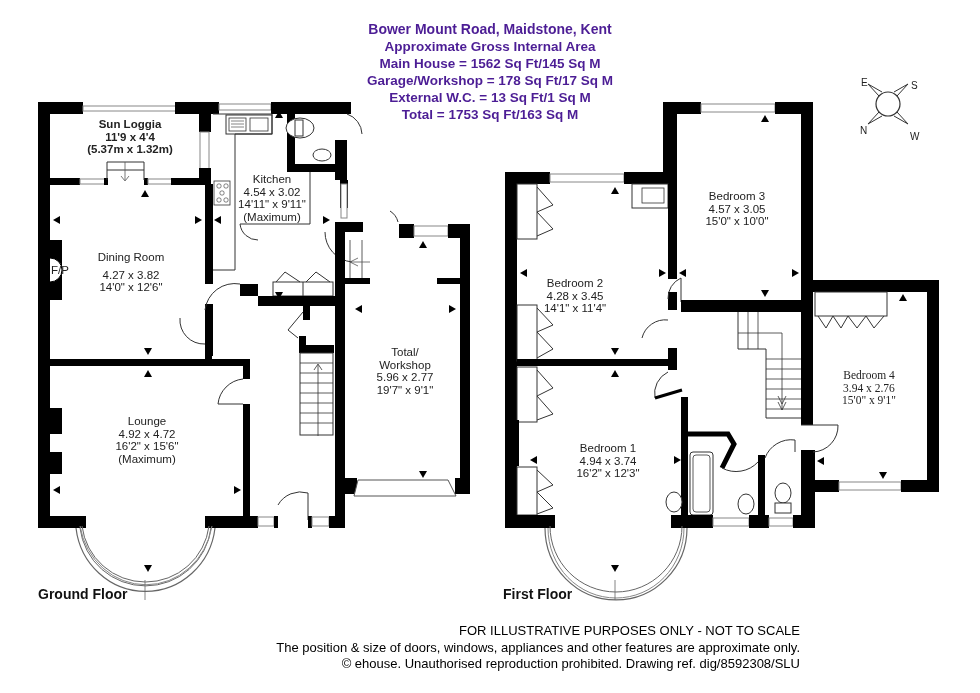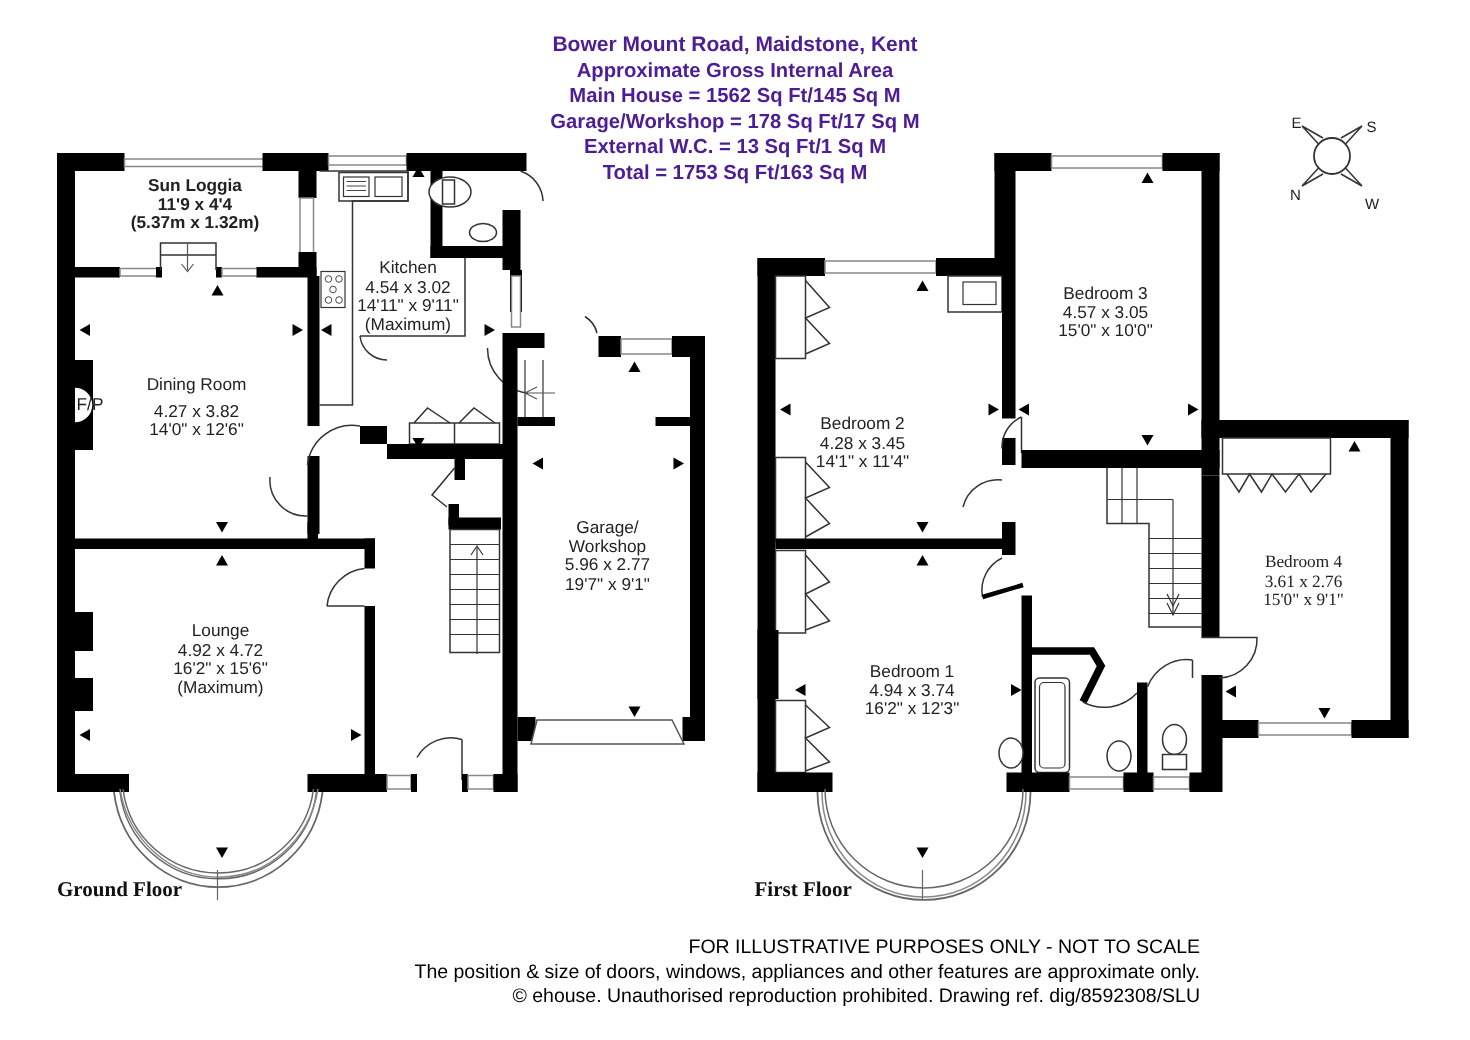--- a/index.html
+++ b/index.html
@@ -1,19 +1,19 @@
 <!DOCTYPE html>
 <html><head>
 <meta charset="utf-8">
 <style>
   html, body { margin: 0; padding: 0; background: #ffffff; }
   body { width: 980px; height: 693px; position: relative; overflow: hidden; font-family: "Liberation Sans", sans-serif; color: #111; }
   #plan { position: absolute; left: 0; top: 0; width: 980px; height: 693px; }
   .hdr { position: absolute; left: 330px; width: 320px; text-align: center; font-weight: bold; font-size: 13.5px; line-height: 17px; color: #4c1d95; }
-  .floor-label { position: absolute; font-weight: bold; font-size: 14px; color: #111; font-family: Liberation Serif, serif; }
+  .floor-label { position: absolute; font-weight: bold; font-size: 14px; color: #111; }
   .footer { position: absolute; left: 180px; width: 620px; text-align: right; font-size: 13px; line-height: 16px; color: #000000; }
   .room-label { position: absolute; text-align: center; font-size: 11.5px; line-height: 12.5px; color: #222; white-space: nowrap; transform: translateX(-50%); }
   .room-label span { display: block; }
   .compass-letter { position: absolute; font-size: 10px; color: #222; }
 </style>
 </head>
 <body>
 
 <svg id="plan" viewBox="0 0 980 693" xmlns="http://www.w3.org/2000/svg">
   <defs>
@@ -326,21 +326,21 @@
   <span>14'0" x 12'6"</span>
 </div>
 <div class="room-label" style="left:60px;top:264px;">F/P</div>
 <div class="room-label" style="left:147px;top:415px;">
   <span>Lounge</span>
   <span>4.92 x 4.72</span>
   <span>16'2" x 15'6"</span>
   <span>(Maximum)</span>
 </div>
 <div class="room-label" style="left:405px;top:346px;">
-  <span>Garage/</span>
+  <span>Total/</span>
   <span>Workshop</span>
   <span>5.96 x 2.77</span>
   <span>19'7" x 9'1"</span>
 </div>
 
 <div class="room-label" style="left:575px;top:257px;margin-top:20px;">
   <span>Bedroom 2</span>
   <span>4.28 x 3.45</span>
   <span>14'1" x 11'4"</span>
 </div>
@@ -349,21 +349,21 @@
   <span>4.57 x 3.05</span>
   <span>15'0" x 10'0"</span>
 </div>
 <div class="room-label" style="left:608px;top:442px;">
   <span>Bedroom 1</span>
   <span>4.94 x 3.74</span>
   <span>16'2" x 12'3"</span>
 </div>
 <div class="room-label" style="left:869px;top:369px;font-family:Liberation Serif, serif;">
   <span>Bedroom 4</span>
-  <span>3.61 x 2.76</span>
+  <span>3.94 x 2.76</span>
   <span>15'0" x 9'1"</span>
 </div>
 
 <div class="floor-label" style="left:38px;top:586px;">Ground Floor</div>
 <div class="floor-label" style="left:503px;top:586px;">First Floor</div>
 
 <div>
   <div class="footer strong" style="top:623px;">FOR ILLUSTRATIVE PURPOSES ONLY - NOT TO SCALE</div>
   <div class="footer" style="top:640px;">The position &amp; size of doors, windows, appliances and other features are approximate only.</div>
   <div class="footer" style="top:656px;">© ehouse. Unauthorised reproduction prohibited. Drawing ref. dig/8592308/SLU</div>

